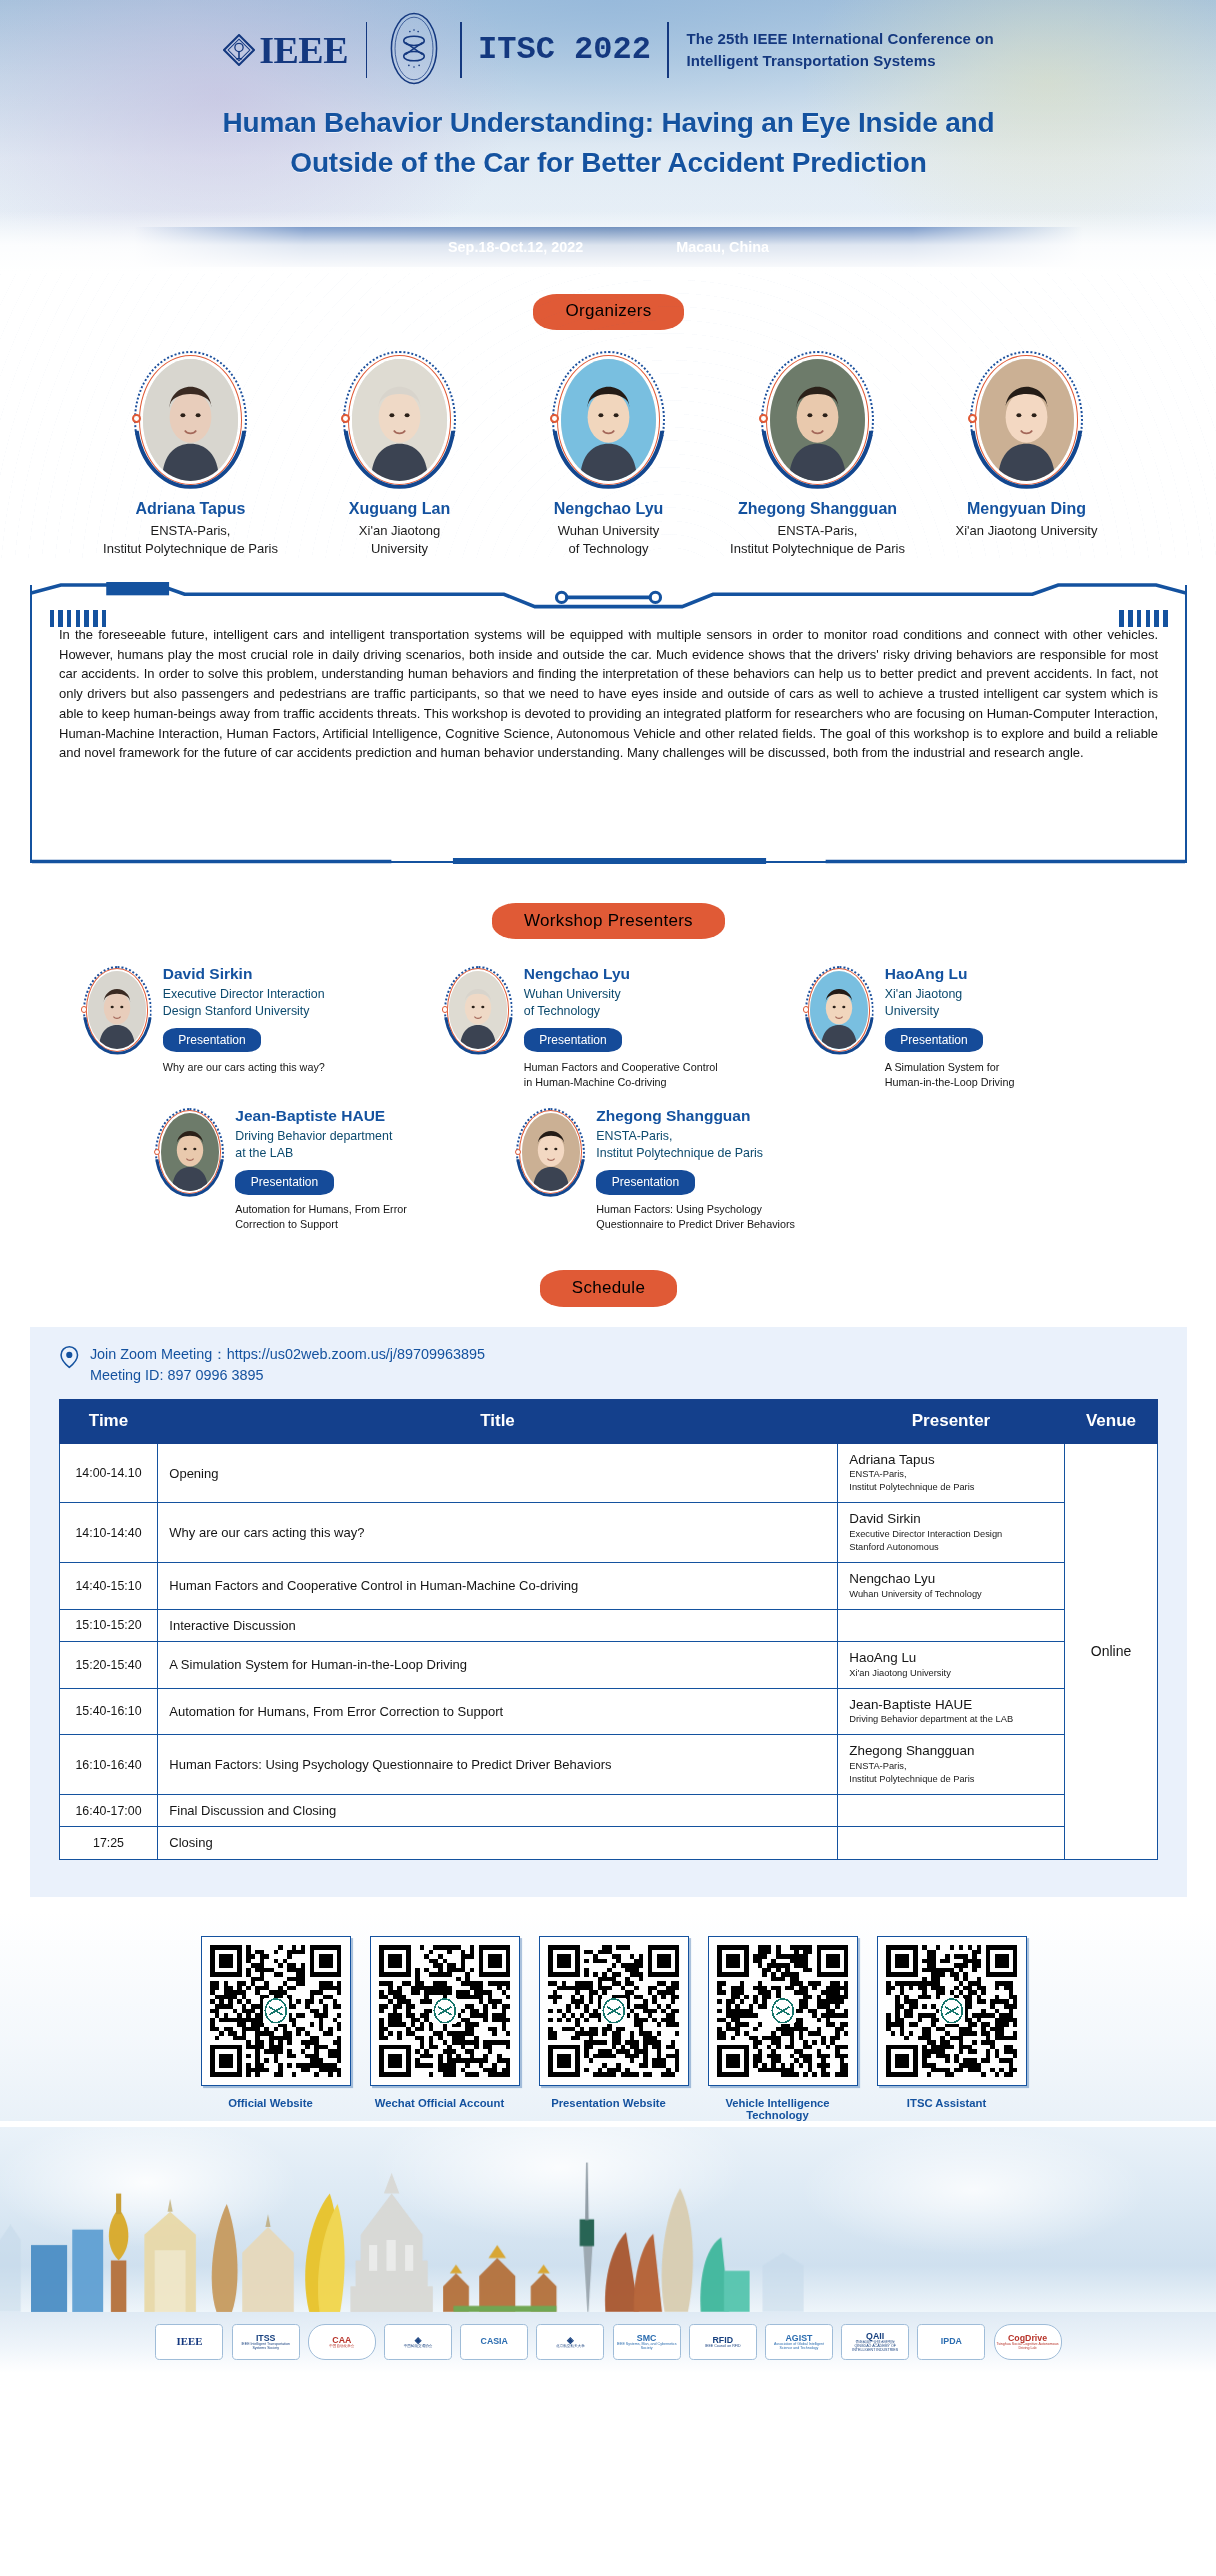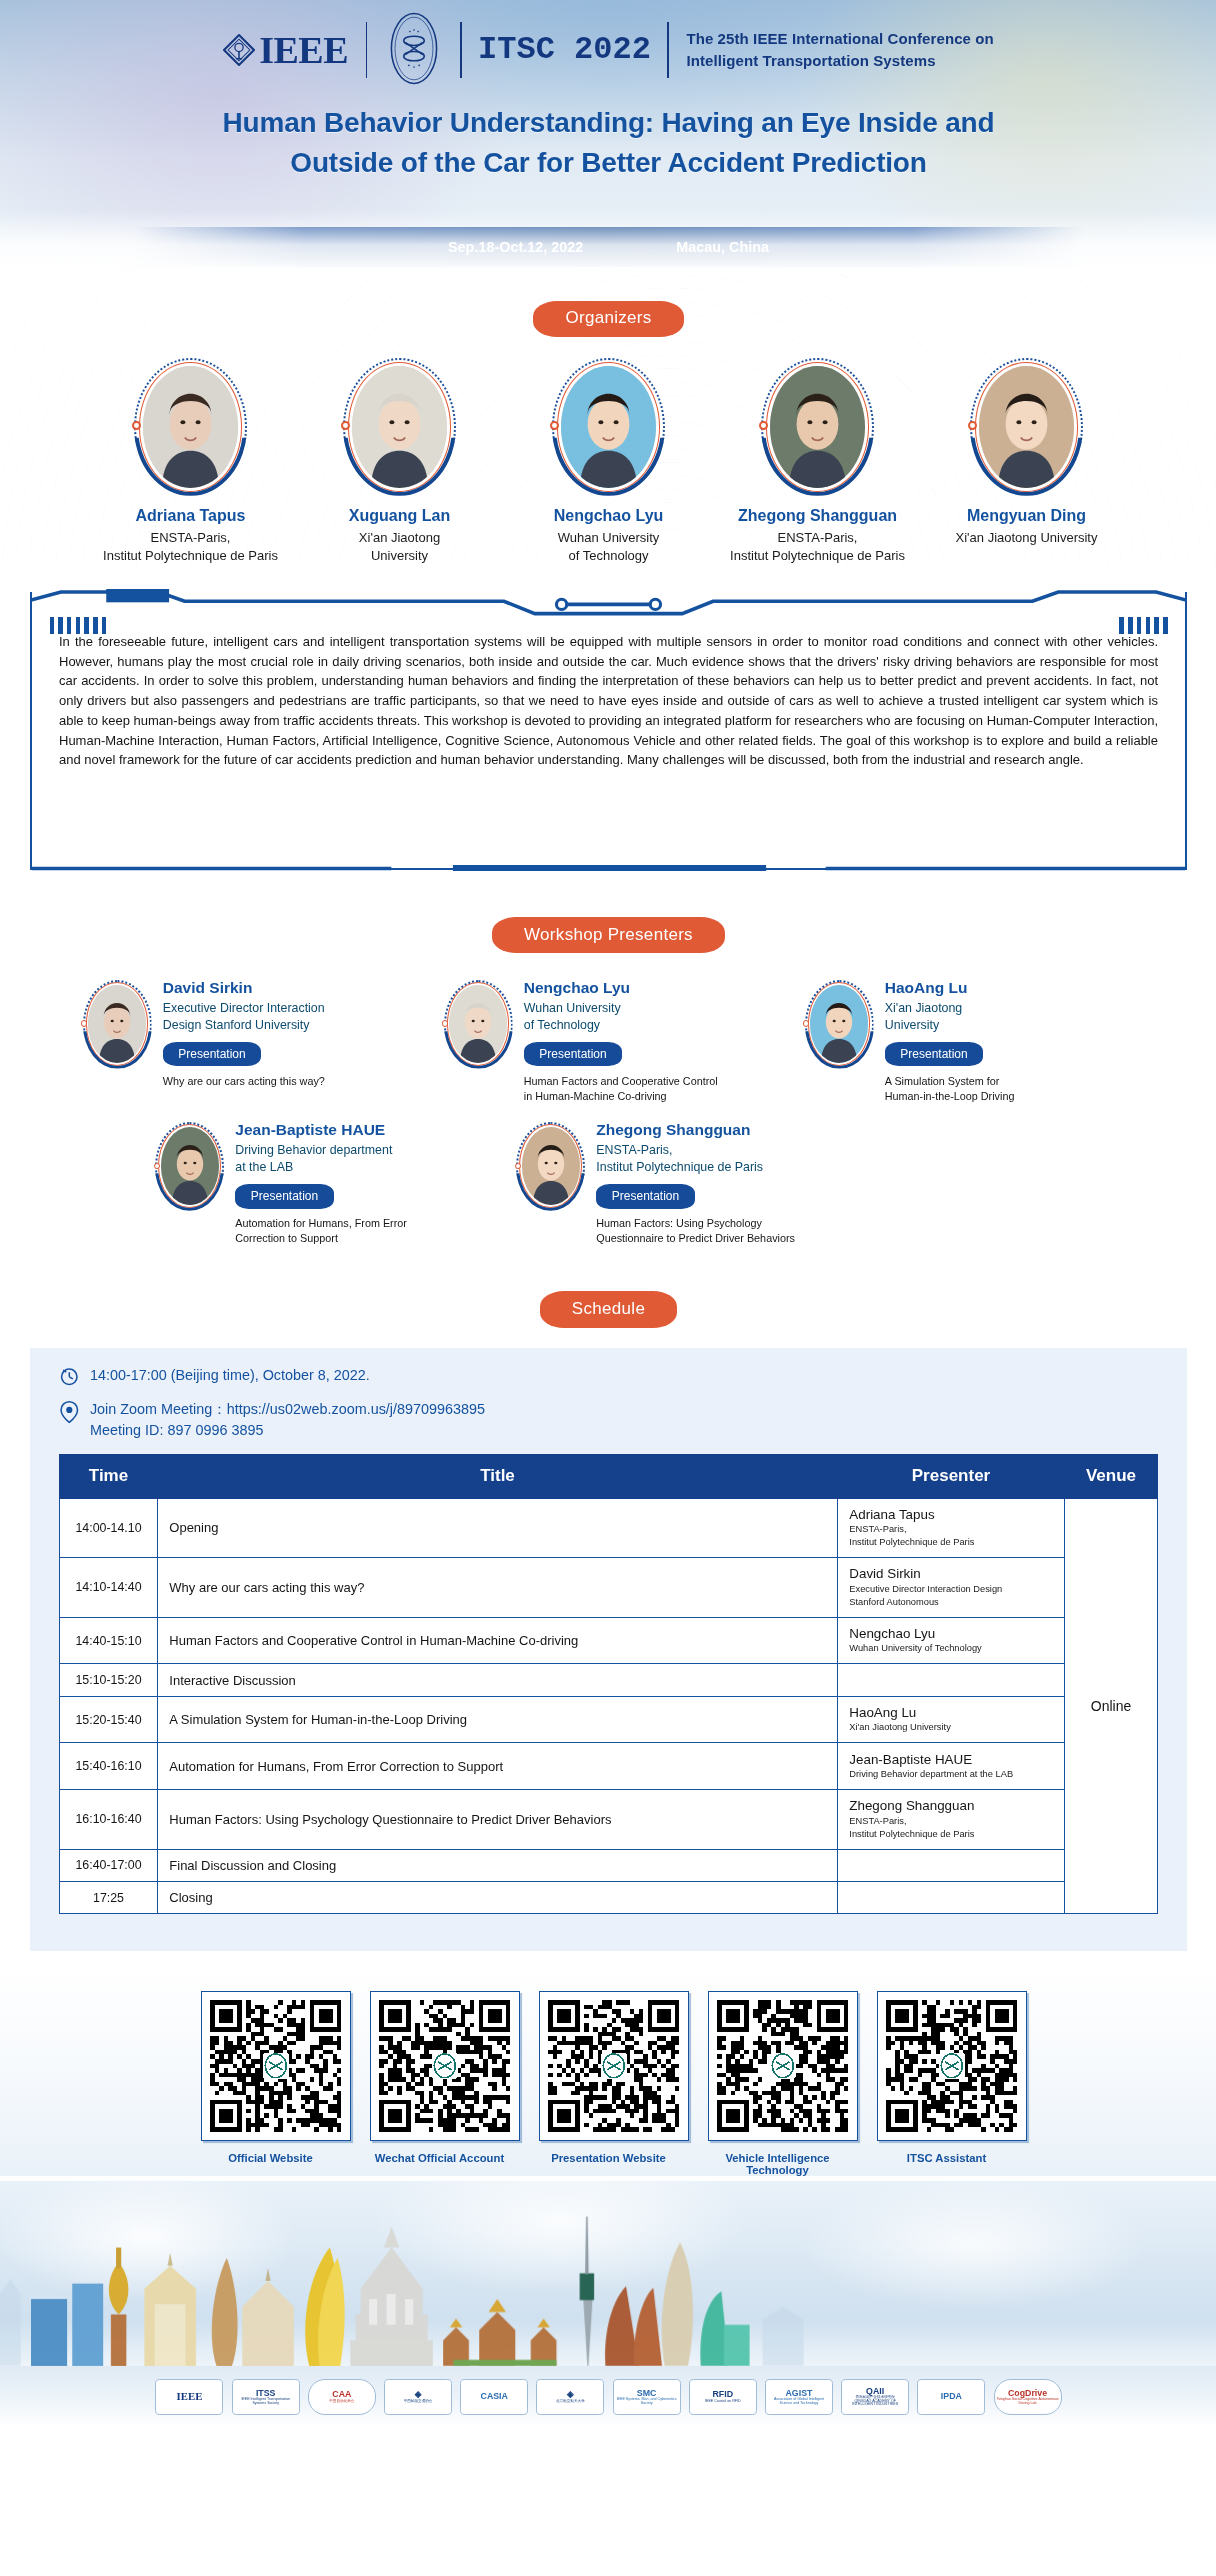--- a/index.html
+++ b/index.html
@@ -70,26 +70,25 @@
     background: linear-gradient(90deg, rgba(255,255,255,0) 0%, #2a5ca8 18%, #174a93 50%, #2a5ca8 82%, rgba(255,255,255,0) 100%);
     display: flex; align-items: center; justify-content: center; gap: 93px;
     color: #ffffff; font-weight: bold; font-size: 14.4px;
   }
 
   
   .pill-wrap { text-align: center; }
   .pill {
     display: inline-block;
     background: #e05a36;
-    color: #ffffff;
+    color: #000000;
     font-size: 17px;
     padding: 7.7px 32px 8.8px;
     border-radius: 24px / 15.5px;
     letter-spacing: 0.3px;
-    margin-top: 7px;
   }
 
   
   .organizers-sec { position: relative; padding-top: 20.6px; }
   .bg-lines {
     position: absolute; inset: 0; pointer-events: none; opacity: .5;
     background-image:
       repeating-radial-gradient(circle at 55% 120%, rgba(40,90,160,0.05) 0 0.5px, rgba(0,0,0,0) 0.5px 13.4px);
   }
   .org-row {
@@ -661,30 +660,20 @@
   </div>
       </div>
   </div>
 
   <div class="sched-sec">
     <div class="pill-wrap">
       <span class="pill">Schedule</span>
     </div>
     <div class="sched-panel">
 
-      <div class="meet-line">
-        <span class="ic">
-          <svg width="20.6" height="20.6" viewBox="0 0 40 40">
-            <circle cx="20" cy="21" r="15" fill="none" stroke="#14529f" stroke-width="3"></circle>
-            <path d="M20 21 L20 12 M20 21 L27 25" stroke="#14529f" stroke-width="3" fill="none"></path>
-            <path d="M8 8 L14 12" stroke="#14529f" stroke-width="3"></path>
-          </svg>
-        </span>
-        <span class="meet-txt">14:00-17:00 (Beijing time), October 8, 2022.</span>
-      </div>
 
       <div class="meet-line">
         <span class="ic">
           <svg width="20.6" height="24" viewBox="0 0 40 46">
             <path d="M20 3 C11 3 4 10 4 19 C4 30 20 43 20 43 C20 43 36 30 36 19 C36 10 29 3 20 3 Z" fill="none" stroke="#14529f" stroke-width="3"></path>
             <circle cx="20" cy="19" r="6" fill="#14529f"></circle>
           </svg>
         </span>
         <span class="meet-txt">
           <span>Join Zoom Meeting：https://us02web.zoom.us/j/89709963895</span>

